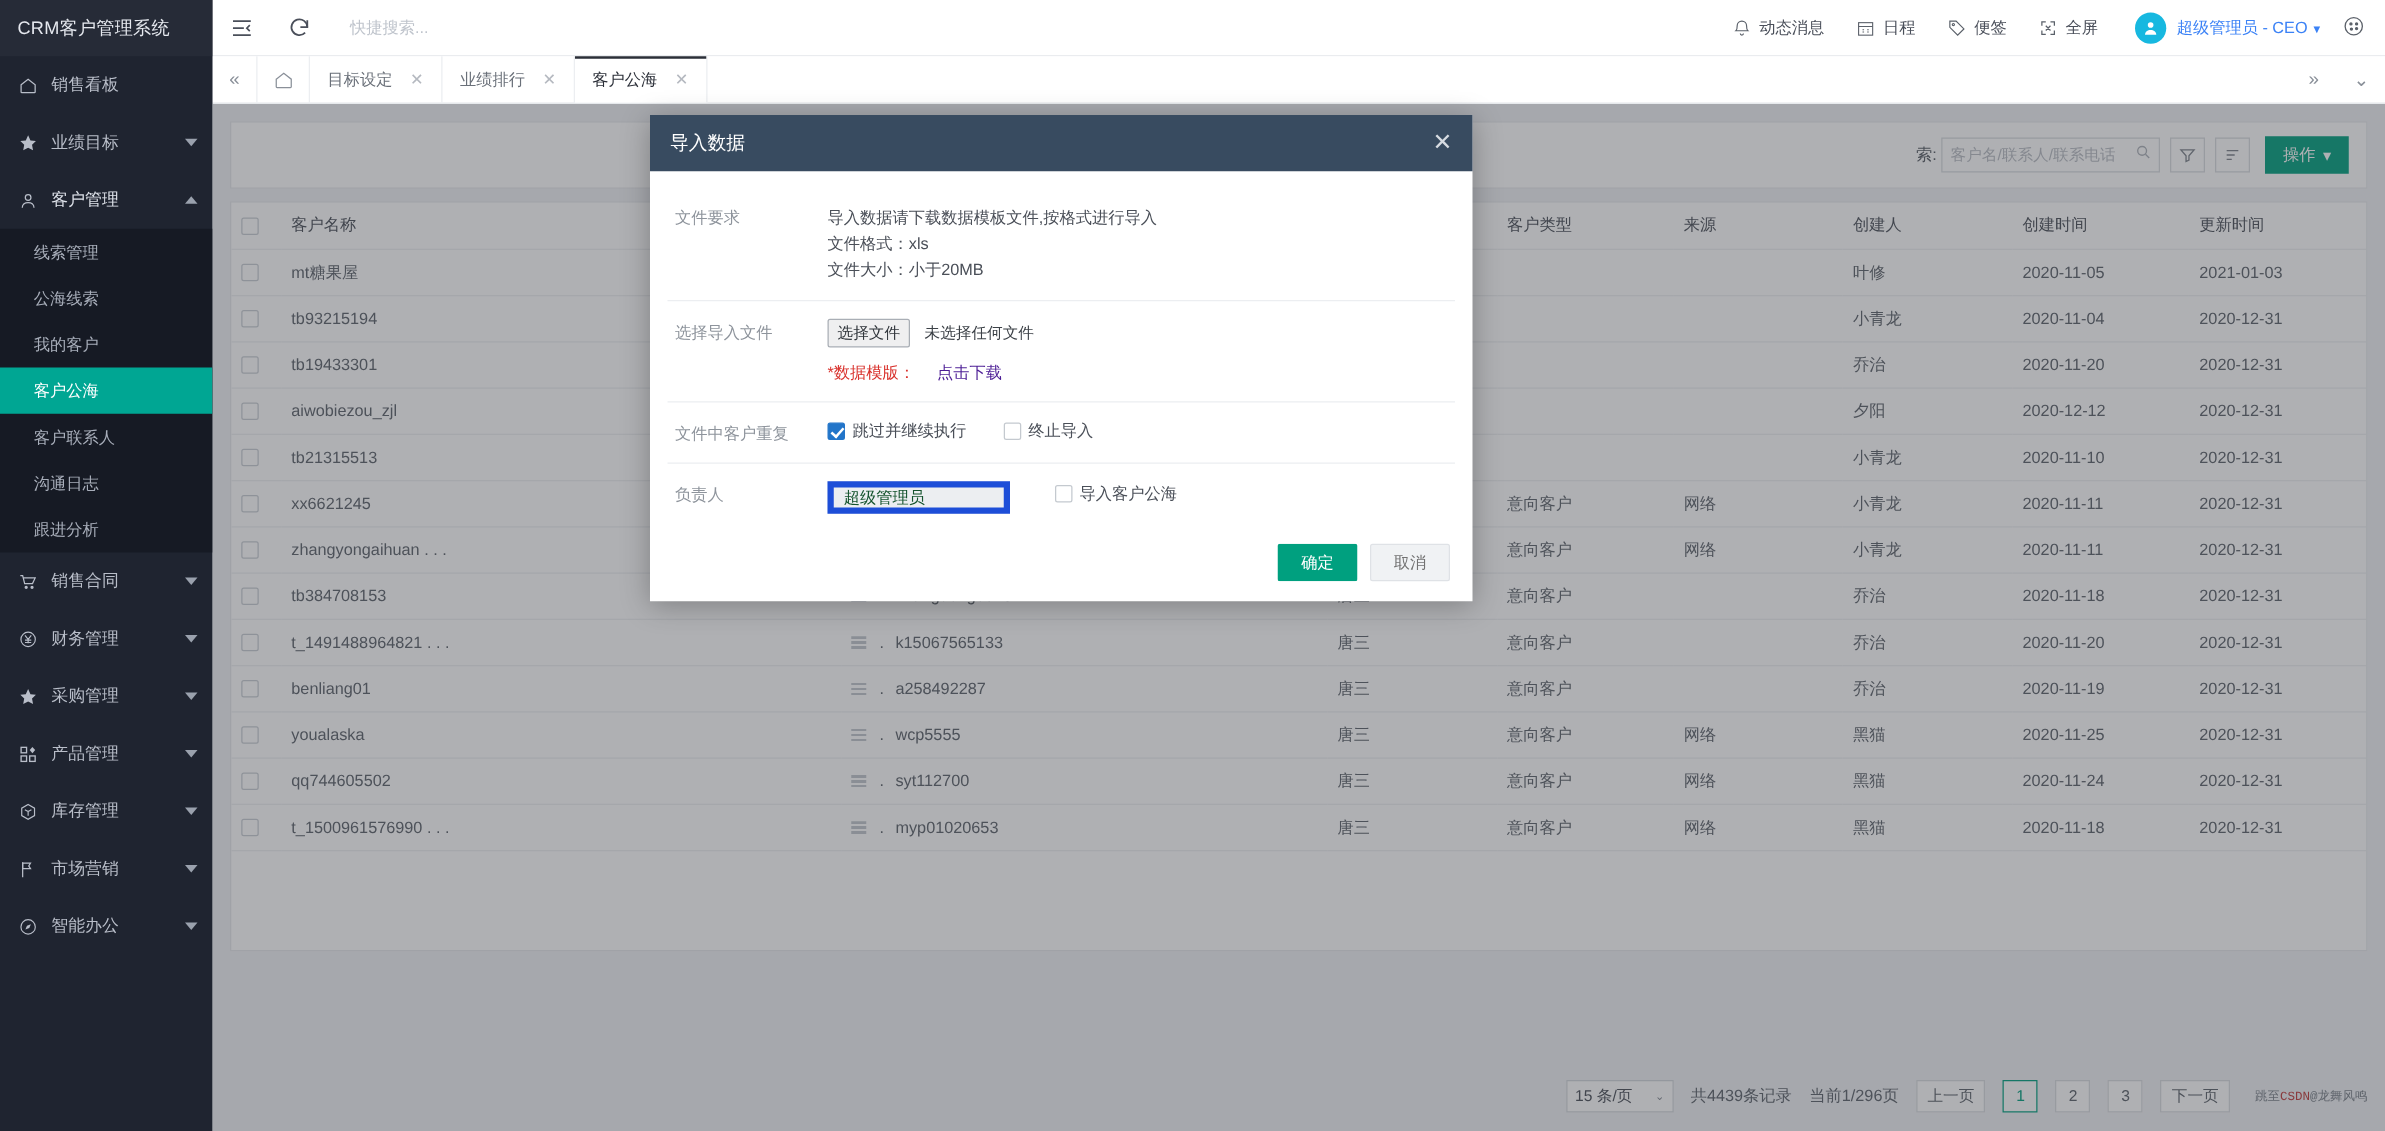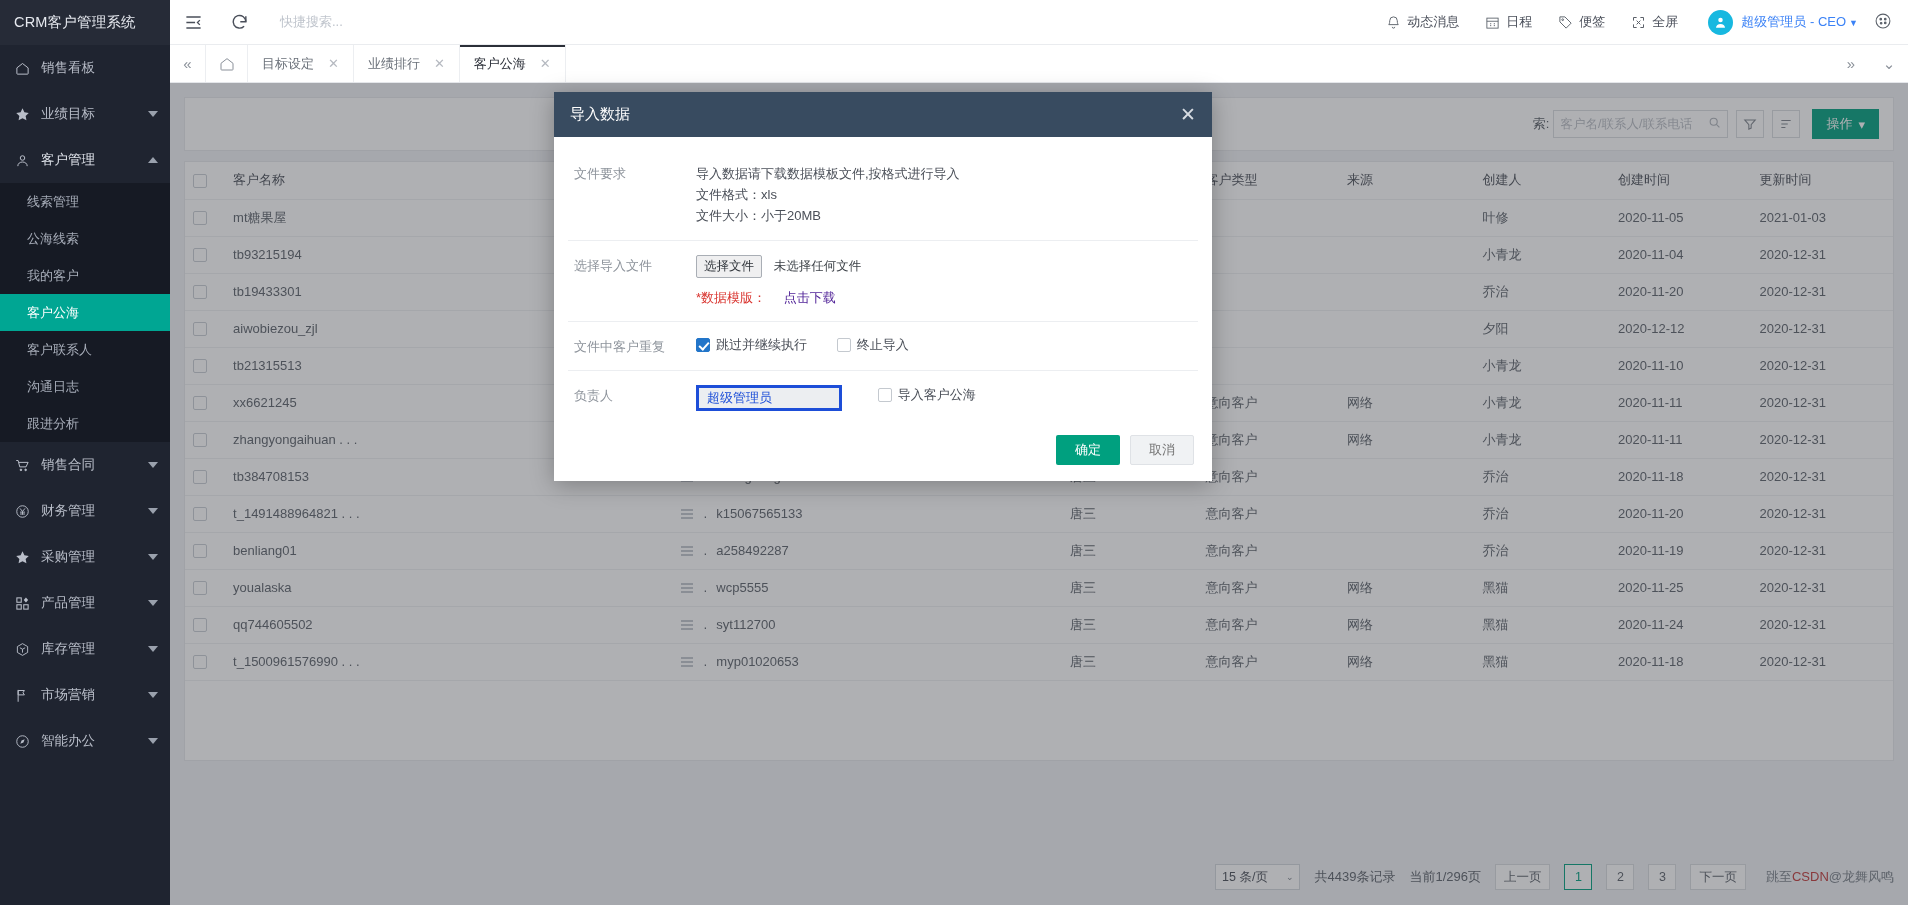--- a/index.html
+++ b/index.html
@@ -224,32 +224,32 @@
   }
   .pg-select .ar { font-size: 9px; color: #7d838b; }
   .pg-btn {
     min-width: 28px; height: 26px; border: 1px solid #d9dce0;
     background: #fff; display: inline-flex; align-items: center;
     justify-content: center; padding: 0 8px; cursor: pointer;
     color: #5d636b; font-size: 12.5px;
   }
   .pg-btn.cur { border-color: #00a07f; color: #00a07f; }
   .watermark {
-    font-size: 13px; color: #7b828a; margin-left: 6px; white-space: nowrap;
+    font-size: 10px; color: #7b828a; margin-left: 6px; white-space: nowrap; font-family: Liberation Mono, monospace;
   }
   .watermark .csdn { color: #c03a3a; }
 
   
   .mask {
     position: absolute; left: 0; top: 0; right: 0; bottom: 0;
     background: rgba(55,58,64,.40);
     z-index: 40;
   }
   .modal {
-    position: absolute; left: 554px; top: 92px;
+    position: absolute; left: 520px; top: 92px;
     width: 658px;
     background: #fff;
     z-index: 50;
     box-shadow: 0 4px 22px rgba(0,0,0,.28);
   }
   .modal-head {
     height: 45px; background: #384b60;
     display: flex; align-items: center;
     padding: 0 16px; color: #fff; font-size: 15px;
   }
@@ -286,22 +286,22 @@
     width: 14px; height: 14px; border: 1px solid #c4c9cf; background: #fff;
     border-radius: 2px; margin-right: 6px; position: relative; display: inline-block;
   }
   .ck.on { background: #2275c9; border-color: #2275c9; }
   .ck.on::after {
     content: ''; position: absolute; left: 4px; top: 1px;
     width: 4px; height: 8px; border: solid #fff;
     border-width: 0 2px 2px 0; transform: rotate(42deg);
   }
   .ownerinput {
-    width: 146px; height: 26px; border: 3px solid #1d4ed8; background: #eceef1;
-    font-size: 13px; color: #1d4ed8; padding: 0 8px;
+    width: 146px; height: 26px; border: 5px solid #1d4ed8; background: #eceef1;
+    font-size: 13px; color: #14532d; padding: 0 8px;
     display: inline-flex; align-items: center; vertical-align: middle;
   }
   .owner-ck { margin-left: 32px; }
   .modal-foot {
     padding: 10px 18px 16px 18px;
     display: flex; justify-content: flex-end; gap: 10px;
   }
   .btn {
     height: 30px; padding: 0 18px; font-size: 13px; cursor: pointer;
     display: inline-flex; align-items: center; justify-content: center;

